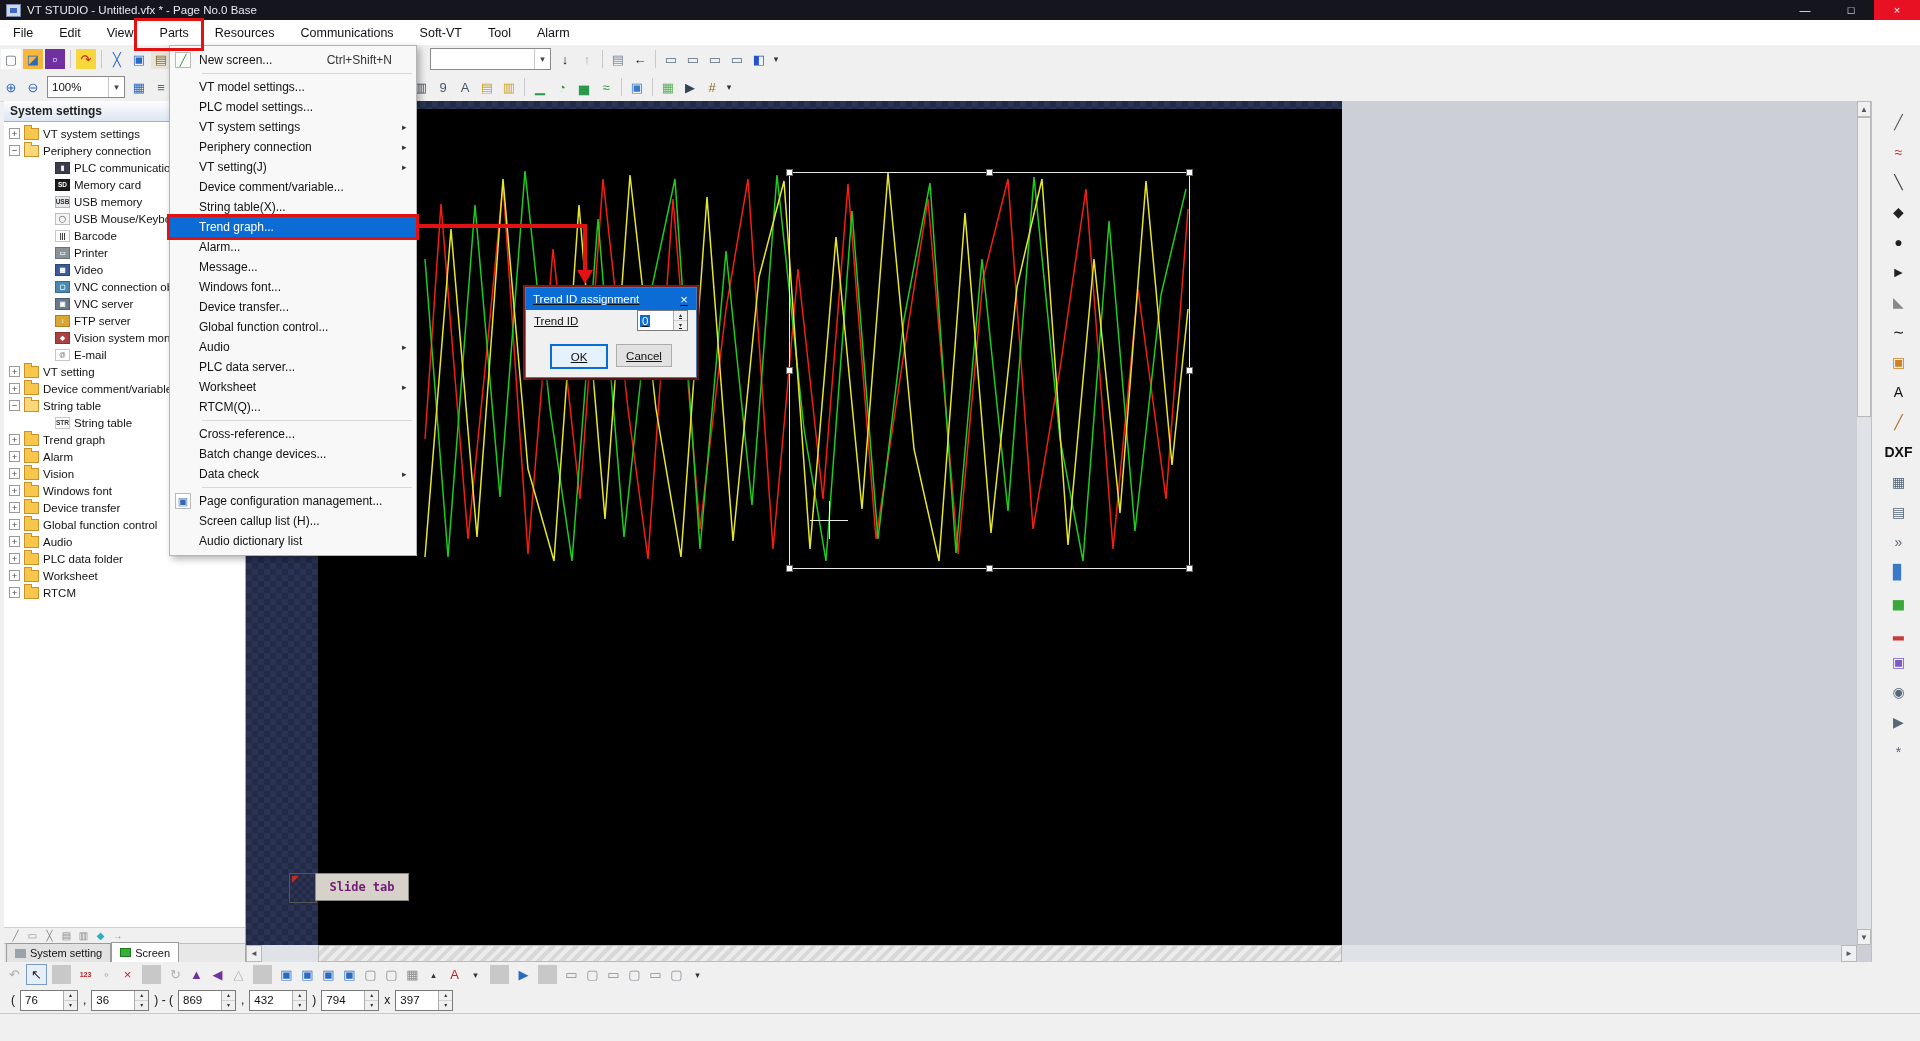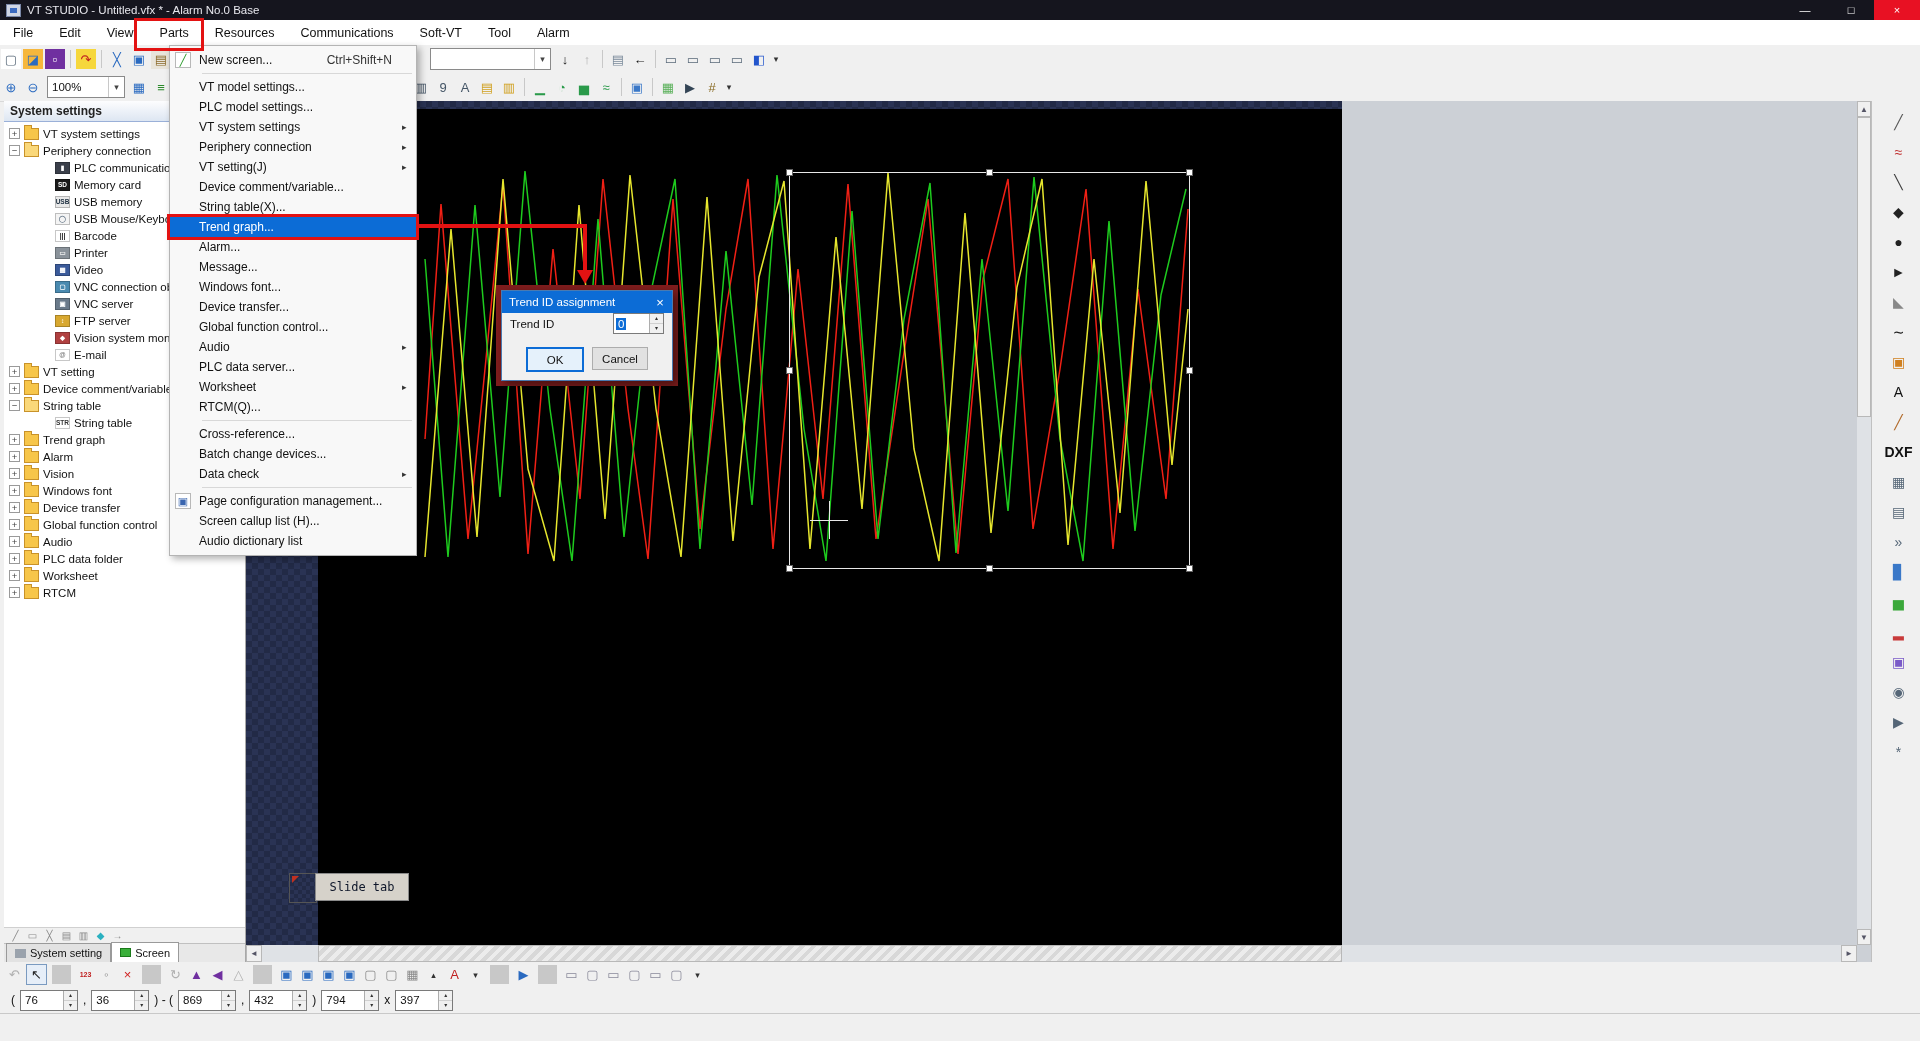--- a/index.html
+++ b/index.html
@@ -83,21 +83,21 @@
   .crossh{position:absolute;background:#e8e8e8;}
   .ch-h{left:492px;top:411px;width:38px;height:1px;}
   .ch-v{left:511px;top:392px;width:1px;height:38px;}
   .slide-thumb{position:absolute;left:43px;top:772px;width:26px;height:28px;
                background:conic-gradient(#2a3354 25%, #222a46 0 50%, #2a3354 0 75%, #222a46 0) 0 0/8px 8px;
                border:1px solid #555;}
   .slide-thumb::before{content:"";position:absolute;left:2px;top:2px;border-left:7px solid #c03020;
                border-bottom:7px solid transparent;}
   .slide-tab{position:absolute;left:69px;top:772px;width:94px;height:28px;background:#d6d2ca;
              border:1px solid #8a8a8a;display:flex;align-items:center;justify-content:center;
-             font-family:"DejaVu Sans Mono",monospace;font-size:12px;font-weight:normal;color:#0f172a;box-sizing:border-box;}
+             font-family:"DejaVu Sans Mono",monospace;font-size:12px;font-weight:bold;color:#701a75;box-sizing:border-box;}
   .hscroll{position:absolute;left:0;top:844px;width:1611px;height:17px;background:#dfe2e6;}
   .hthumb{position:absolute;left:72px;top:0;width:1024px;height:17px;
           background:repeating-linear-gradient(135deg,#ececec 0 4px,#d8d8d8 4px 8px);border:1px solid #b8b8b8;box-sizing:border-box;}
   .sbtn{position:absolute;width:16px;height:17px;background:#f0f0f0;border:1px solid #b8b8b8;
         display:flex;align-items:center;justify-content:center;font-size:8px;color:#556;box-sizing:border-box;}
   .hs-l{left:0;top:0;} .hs-r{left:1595px;top:0;}
   .vscroll{position:absolute;right:0;top:0;width:14px;height:844px;background:#dfe2e6;}
   .vs-u{left:0;top:0;width:14px;height:16px;} .vs-d{left:0;bottom:0;top:auto;width:14px;height:16px;}
   .vthumb{position:absolute;left:0;top:16px;width:14px;height:300px;background:#f0f0f0;border:1px solid #b8b8b8;box-sizing:border-box;}
   
@@ -136,21 +136,21 @@
   .mi-sub{width:14px;font-size:9px;color:#333;}
   .mi[data-sub] .mi-sub::before{content:"▸";}
   .mi.k-sep{height:1px;background:#d8d8d8;margin:3px 4px 3px 32px;padding:0;}
   .mi.s-hl{background:#0c6cd6;color:#fff;outline:3px solid #e31212;}
   .mi.s-hl .mi-short,.mi.s-hl .mi-sub{color:#fff;}
   
   .anno-box{position:absolute;border:3px solid #e31212;z-index:50;pointer-events:none;}
   #anno-resources{left:134px;top:18px;width:64px;height:27px;}
   #anno-arrow{position:absolute;left:0;top:0;z-index:55;pointer-events:none;}
   
-  .dialog-wrap{position:absolute;left:496px;top:285px;z-index:60;border:5px solid #7f1d1d;}
+  .dialog-wrap{position:absolute;left:523px;top:285px;z-index:60;border:2px solid #7f1d1d;text-decoration:underline;}
   .dialog{width:170px;background:#f0f0f0;border:1px solid #4a7ab0;box-shadow:4px 4px 9px rgba(0,0,0,.45);}
   .dlg-title{height:22px;background:#0c6cd6;color:#fff;display:flex;align-items:center;font-size:11.5px;padding-left:7px;}
   .dlg-close{width:24px;height:22px;margin-left:auto;display:flex;align-items:center;justify-content:center;font-size:13px;color:#fff;}
   .dlg-body{padding:0 8px 8px 8px;}
   .dlg-row{display:flex;align-items:center;}
   .dlg-label{font-size:11.5px;flex:1;}
   .dlg-input{display:flex;height:19px;border:1px solid #7a7a7a;background:#fff;}
   .dlg-val{width:33px;display:flex;align-items:center;padding-left:2px;font-size:11.5px;}
   .dlg-val span{background:#0c6cd6;color:#fff;padding:0 2px;}
   .dlg-btnrow{display:flex;justify-content:center;gap:8px;margin-top:13px;}
@@ -158,21 +158,21 @@
        background:#e1e1e1;border:1px solid #adadad;font-size:11.5px;}
   .btn.default{border:2px solid #0c6cd6;background:#e5f1fb;}
 </style>
 </head>
 <body>
 
 <div id="stage">
 
   <div class="titlebar">
     <span class="appicon"></span>
-    <span>VT STUDIO - Untitled.vfx * - Alarm No.0 Base</span>
+    <span>VT STUDIO - Untitled.vfx * - Page No.0 Base</span>
     <span class="tb-spacer"></span>
     <span class="wbtn">—</span>
     <span class="wbtn">□</span>
     <span class="wbtn close">×</span>
   </div>
 
   <div class="menubar">
 
   <div class="menu-item">
         <span>File</span>

